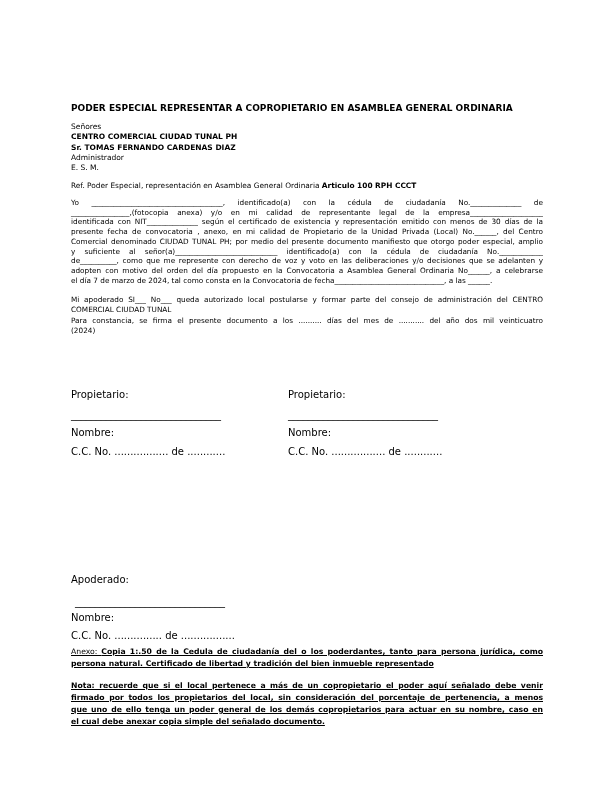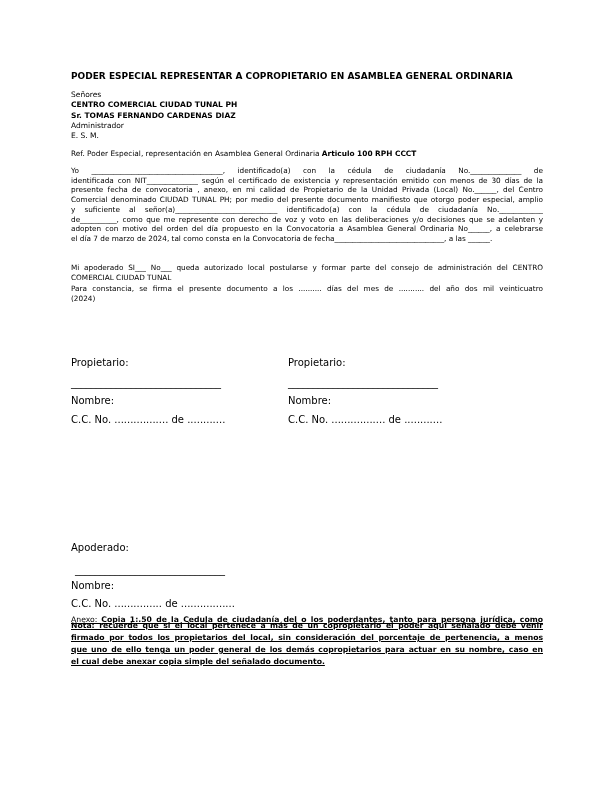--- a/index.html
+++ b/index.html
@@ -9,21 +9,21 @@
   }
   .page {
     position: relative;
     width: 612px;
     height: 792px;
     background: #ffffff;
     font-family: "DejaVu Sans", "Liberation Sans", sans-serif;
     color: #000000;
     overflow: hidden;
   }
-  .abs { position: absolute; }
+  .abs { position: absolute; margin-top: 32px; }
   .doc-title {
     left: 71px; top: 71px; width: 472px;
     font-size: 9px; font-weight: bold;
     white-space: nowrap;
   }
   .header-block {
     left: 71px; top: 90px; width: 472px;
     font-size: 7.5px; line-height: 10.3px;
   }
   .bold { font-weight: bold; }
@@ -57,21 +57,21 @@
   .sig-nombre-owner { margin-top: 8px; }
   .sig-cc-owner { margin-top: 9px; }
   .sig-line-apo { margin-top: 12px; padding-left: 4px; }
   .sig-nombre-apo { margin-top: 6px; }
   .sig-cc-apo { margin-top: 8px; }
   .footer-para {
     left: 71px; width: 472px;
     font-size: 7.7px; line-height: 12px; text-decoration: underline;
   }
   .anexo { top: 614px; }
-  .nota  { top: 620px; font-weight: bold; }
+  .nota  { top: 648px; font-weight: bold; }
 </style>
 </head>
 <body>
 
 <div class="page">
 
   <div class="abs doc-title">PODER ESPECIAL REPRESENTAR A COPROPIETARIO EN ASAMBLEA GENERAL ORDINARIA</div>
 
   <div class="abs header-block">
     <div>Señores</div>
@@ -80,20 +80,21 @@
     <div>Administrador</div>
     <div>E. S. M.</div>
   </div>
 
   <div class="abs ref-line">
     <span>Ref. Poder Especial, representación en Asamblea General Ordinaria </span><span class="bold">Articulo 100 RPH CCCT</span>
   </div>
 
   <div class="abs para p1">
     <div class="jline">Yo ____________________________________, identificado(a) con la cédula de ciudadanía No.______________ de</div>
+    <div class="jline">________________,(fotocopia anexa) y/o en mi calidad de representante legal de la empresa____________________</div>
     <div class="jline">identificada con NIT______________ según el certificado de existencia y representación emitido con menos de 30 días de la</div>
     <div class="jline">presente fecha de convocatoria , anexo, en mi calidad de Propietario de la Unidad Privada (Local) No.______, del Centro</div>
     <div class="jline">Comercial denominado CIUDAD TUNAL PH; por medio del presente documento manifiesto que otorgo poder especial, amplio</div>
     <div class="jline">y suficiente al señor(a)____________________________ identificado(a) con la cédula de ciudadanía No.____________</div>
     <div class="jline">de__________, como que me represente con derecho de voz y voto en las deliberaciones y/o decisiones que se adelanten y</div>
     <div class="jline">adopten con motivo del orden del día propuesto en la Convocatoria a Asamblea General Ordinaria No______, a celebrarse</div>
     <div class="lline">el día 7 de marzo de 2024, tal como consta en la Convocatoria de fecha______________________________, a las ______.</div>
   </div>
 
   <div class="abs para p2">
@@ -124,20 +125,21 @@
     <div>Apoderado:</div>
     <div class="sig-line-apo">______________________________</div>
     <div class="sig-nombre-apo">Nombre:</div>
     <div class="sig-cc-apo">C.C. No. ............... de .................</div>
   </div>
 
   <div class="abs footer-para anexo">
     <div class="jline">
       <span>Anexo: </span><span class="bold">Copia 1:.50 de la Cedula de ciudadanía del o los poderdantes, tanto para persona jurídica, como</span>
     </div>
+    <div class="lline bold">persona natural. Certificado de libertad y tradición del bien inmueble representado</div>
   </div>
 
   <div class="abs footer-para nota">
     <div class="jline">Nota: recuerde que si el local pertenece a más de un copropietario el poder aquí señalado debe venir</div>
     <div class="jline">firmado por todos los propietarios del local, sin consideración del porcentaje de pertenencia, a menos</div>
     <div class="jline">que uno de ello tenga un poder general de los demás copropietarios para actuar en su nombre, caso en</div>
     <div class="lline">el cual debe anexar copia simple del señalado documento.</div>
   </div>
 
 </div>

